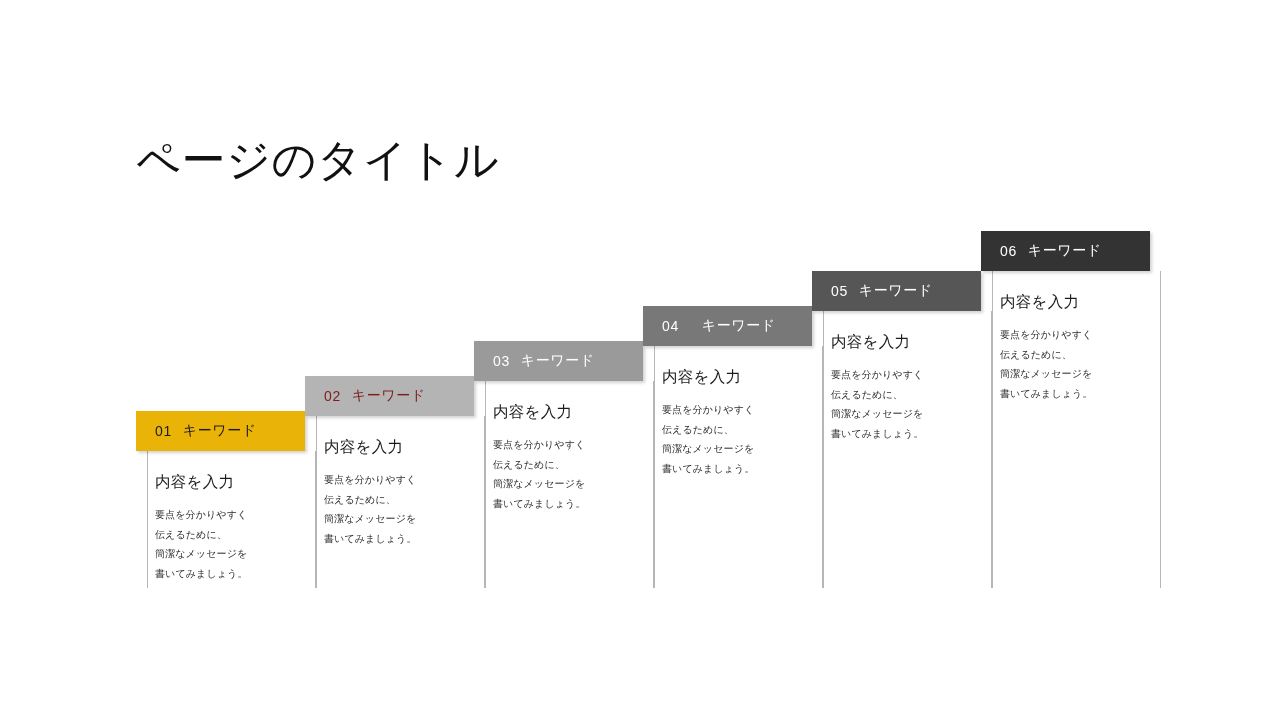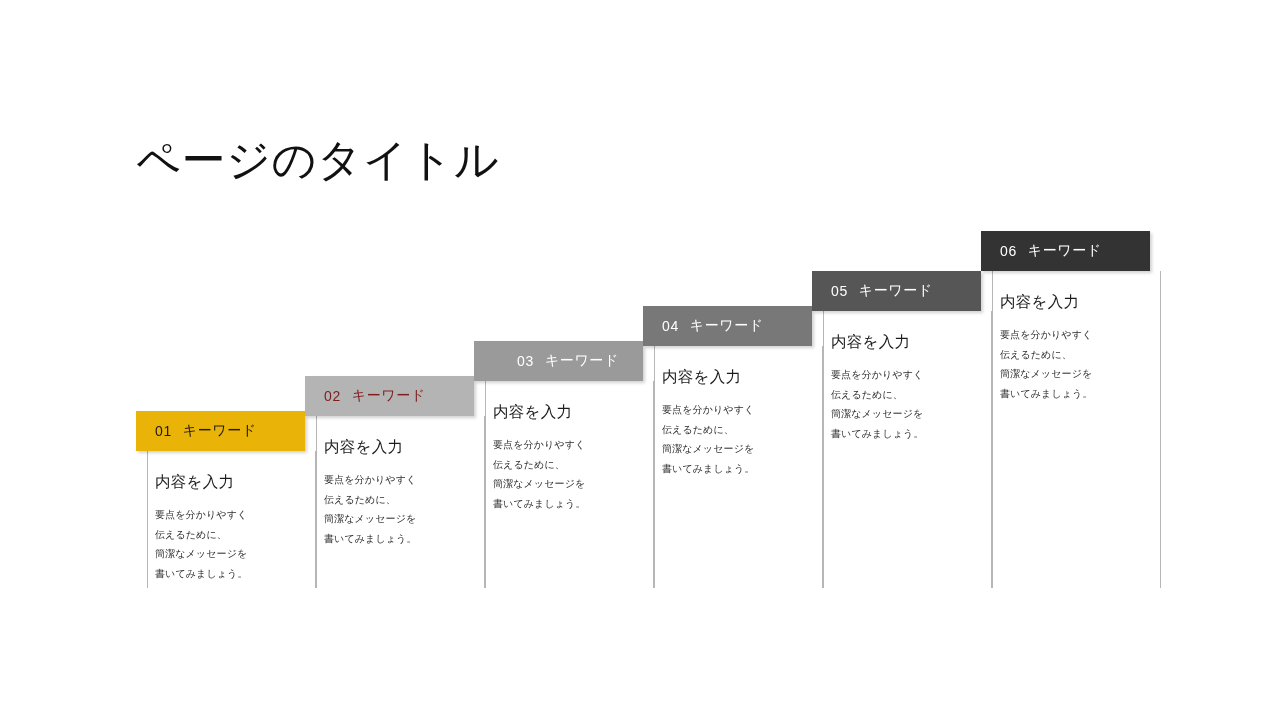--- a/index.html
+++ b/index.html
@@ -142,39 +142,39 @@
             <div>伝えるために、</div>
             <div>簡潔なメッセージを</div>
             <div>書いてみましょう。</div>
           </div>
         </div>
       </div>
       <div class="step" style="left: 485px; top: 341px; height: 247px;">
         <div class="body-panel" style="top: 40px; height: 207px;"></div>
         <div class="rule left" style="top: 40px; height: 207px;"></div>
         <div class="rule right" style="top: 40px; height: 207px;"></div>
-        <div class="head" style="background: rgb(154, 154, 154); color: rgb(255, 255, 255); justify-content: center;">
+        <div class="head" style="background: rgb(154, 154, 154); color: rgb(255, 255, 255);">
           <span class="num">03</span>
           <span class="label">キーワード</span>
         </div>
         <div class="content" style="top: 61px;">
           <div class="lead">内容を入力</div>
           <div class="desc">
             <div>要点を分かりやすく</div>
             <div>伝えるために、</div>
             <div>簡潔なメッセージを</div>
             <div>書いてみましょう。</div>
           </div>
         </div>
       </div>
       <div class="step" style="left: 654px; top: 306px; height: 282px;">
         <div class="body-panel" style="top: 40px; height: 242px;"></div>
         <div class="rule left" style="top: 40px; height: 242px;"></div>
         <div class="rule right" style="top: 40px; height: 242px;"></div>
-        <div class="head" style="background: rgb(120, 120, 120); color: rgb(255, 255, 255);">
+        <div class="head" style="background: rgb(120, 120, 120); color: rgb(255, 255, 255); gap: 12px;">
           <span class="num">04</span>
           <span class="label">キーワード</span>
         </div>
         <div class="content" style="top: 61px;">
           <div class="lead">内容を入力</div>
           <div class="desc">
             <div>要点を分かりやすく</div>
             <div>伝えるために、</div>
             <div>簡潔なメッセージを</div>
             <div>書いてみましょう。</div>

